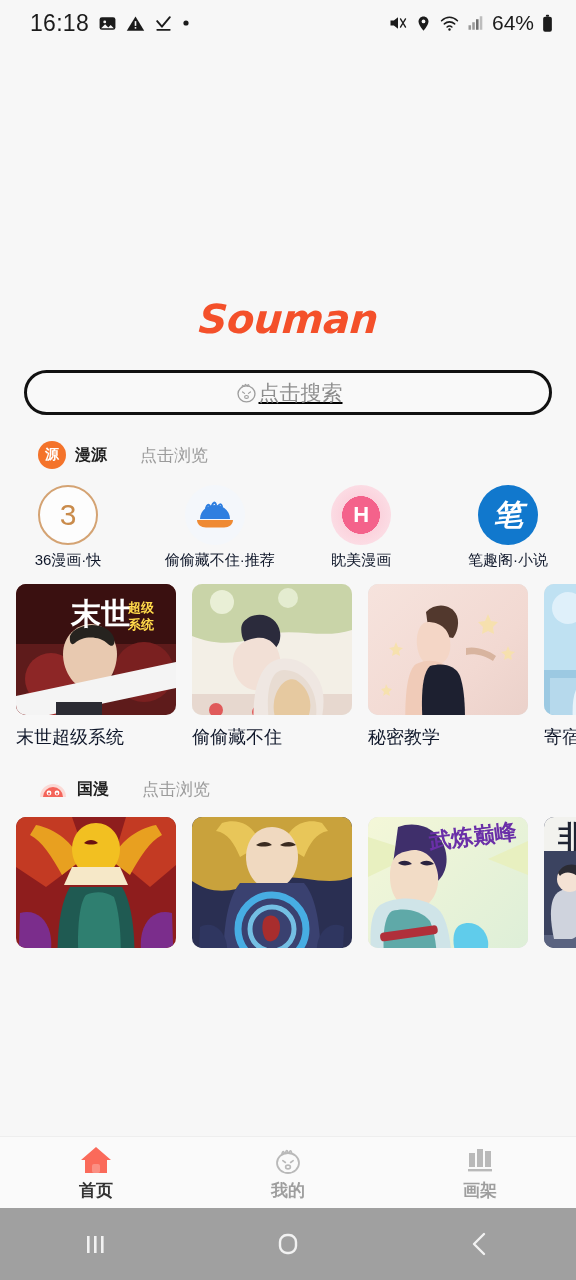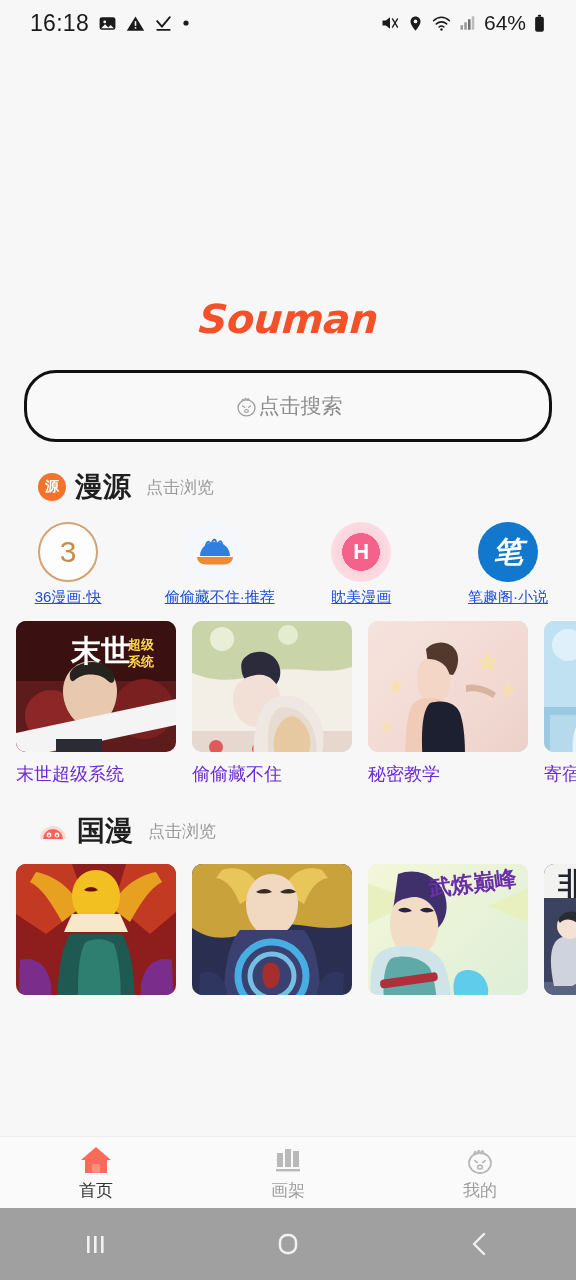--- a/index.html
+++ b/index.html
@@ -9,21 +9,21 @@
     background:#f7f7f7;
     overflow:hidden;
     position:relative;
   }
   .phone { width:576px; height:1280px; display:flex; flex-direction:column; background:#f7f7f7; }
 
   
   .statusbar {
     height:46px; flex:0 0 46px;
     display:flex; align-items:center; justify-content:space-between;
-    padding:0 30px 0 30px;
+    padding:0 22px 0 30px;
     background:#f7f7f7;
     color:#1b1b1b;
   }
   .sb-left { display:flex; align-items:center; gap:9px; }
   .sb-right { display:flex; align-items:center; gap:7px;justify-content:space-between; }
   .sb-time { font-size:23px; letter-spacing:0.3px; }
   .sb-batt-text { font-size:21px; }
   .sb-ico { display:block; }
 
   
@@ -32,84 +32,86 @@
   .logo-wrap { text-align:center; padding-top:250px; }
   .logo {
     font-size:40px; font-weight:bold; color:#f4502a;
     letter-spacing:-0.5px; font-style:italic;
     display:inline-block; transform:skewX(-4deg);
     font-family:"DejaVu Sans", sans-serif;
   }
 
   .searchbar {
     margin:28px 24px 0 24px;
-    height:72px;
+    height:45px;
     border:3px solid #111;
     border-radius:32px;
     background:#f9f9f9;
     display:flex; align-items:center; justify-content:center;
+    text-decoration:underline;
   }
   .search-text { font-size:21px; color:#8d8d8d; }
 
   
   .sec-head {
     display:flex; align-items:center; gap:9px;
     padding:26px 0 0 38px;
   }
   .sec-badge {
     width:28px; height:28px; border-radius:50%;
     display:flex; align-items:center; justify-content:center;
     font-size:14px; color:#fff; font-weight:bold;
     background:#f4732a; flex:0 0 28px;
   }
-  .sec-title { font-size:28px; font-weight:bold; color:#1f1f1f; }
-  .sec-sub { font-size:17px; color:#9b9b9b; margin-left:6px; }
+  .sec-title { font-size:16px; font-weight:bold; color:#1f1f1f; }
+  .sec-sub { font-size:17px; color:#9b9b9b; margin-left:24px; }
 
   
   .sources {
     display:flex; padding:16px 18px 0 18px;
     gap:0; justify-content:space-between;
   }
   .src { width:100px; text-align:center; }
   .src-ico {
     width:60px; height:60px; border-radius:50%;
     margin:0 auto 6px auto;
     display:flex; align-items:center; justify-content:center;
     overflow:hidden; position:relative;
   }
-  .src-label { font-size:15px; color:#1d4ed8; white-space:nowrap;text-decoration:underline; }
+  .src-label { font-size:15px; color:#0f172a; white-space:nowrap; }
 
   .ico-36 { border:2px solid #d4a373; background:#fdfdfd;
             color:#c98b4b; font-size:30px; }
   .ico-qx { border:2px solid #2b3d6b; background:#fdfdfd;
             color:#2b3d6b; font-size:17px; line-height:16px; }
   .ico-bz { background:#f4f7fb; }
   .ico-dm { background:radial-gradient(circle at 50% 50%, #f4628b 0%, #f4628b 44%, #fbd3dd 45%, #fce6ec 100%);
             color:#fff; font-size:22px; font-weight:bold; }
   .ico-bq { background:#1178cd; color:#fff; font-size:30px; font-weight:bold;
             font-family:"DejaVu Serif", serif; }
 
   
   .row { display:flex; gap:16px; padding:14px 0 0 16px; overflow:hidden; }
   .card { flex:0 0 160px; }
   .cover {
     width:160px; height:131px; border-radius:10px;
     overflow:hidden; position:relative; background:#ddd;
   }
   .card-title {
-    font-size:18px; color:#6d28d9; margin-top:10px;
+    font-size:18px; color:#0f172a; margin-top:10px;
     white-space:nowrap; overflow:hidden;
   }
 
   
   .tabbar {
     flex:0 0 72px; height:72px;
     background:#fafafa;
     display:flex; align-items:center;
     border-top:1px solid #eee;
+    font-weight:bold;
   }
   .tab { flex:1; text-align:center; }
   .tab-ico { height:34px; display:flex; align-items:center; justify-content:center; }
   .tab-label { font-size:17px; color:#9e9e9e; margin-top:2px; }
   .tab.active .tab-label { color:#333; }
 
   
   .navbar {
     flex:0 0 72px; height:72px; background:#a0a0a0;
     display:flex; align-items:center;
@@ -434,39 +436,39 @@
           <rect x="13" y="19" width="8" height="9" rx="2" fill="#fff" opacity="0.25"></rect>
         </svg>
       </div>
       <div class="tab-label">首页</div>
     </div>
 
 
     <div class="tab">
       <div class="tab-ico">
         <svg width="32" height="30" viewBox="0 0 32 30">
+          <ellipse cx="16" cy="18" rx="11" ry="10" fill="none" stroke="#b9b9b9" stroke-width="1.8"></ellipse>
+          <path d="M10 8.5c.7-2.4 1.7-2.6 2.2-.4M13.6 7.4c.6-2.5 1.7-2.6 2.2-.3M17.2 7.7c.6-2.4 1.8-2.5 2.3-.3" stroke="#b9b9b9" stroke-width="1.6" fill="none" stroke-linecap="round"></path>
+          <path d="M10.8 15.6l2.6 1.9M21.2 15.6l-2.6 1.9" stroke="#b9b9b9" stroke-width="1.6" stroke-linecap="round"></path>
+          <ellipse cx="16" cy="22" rx="2.4" ry="1.9" fill="none" stroke="#b9b9b9" stroke-width="1.6"></ellipse>
+        </svg>
+      </div>
+      <div class="tab-label">我的</div>
+    </div>
+
+    <div class="tab">
+      <div class="tab-ico">
+        <svg width="32" height="30" viewBox="0 0 32 30">
           <rect x="5" y="8" width="6" height="14" fill="#b9b9b9"></rect>
           <rect x="13" y="4" width="6" height="18" fill="#b9b9b9"></rect>
           <rect x="21" y="6" width="6" height="16" fill="#b9b9b9"></rect>
           <rect x="4" y="24" width="24" height="2.4" fill="#b9b9b9"></rect>
         </svg>
       </div>
       <div class="tab-label">画架</div>
-    </div>
-
-    <div class="tab">
-      <div class="tab-ico">
-        <svg width="32" height="30" viewBox="0 0 32 30">
-          <ellipse cx="16" cy="18" rx="11" ry="10" fill="none" stroke="#b9b9b9" stroke-width="1.8"></ellipse>
-          <path d="M10 8.5c.7-2.4 1.7-2.6 2.2-.4M13.6 7.4c.6-2.5 1.7-2.6 2.2-.3M17.2 7.7c.6-2.4 1.8-2.5 2.3-.3" stroke="#b9b9b9" stroke-width="1.6" fill="none" stroke-linecap="round"></path>
-          <path d="M10.8 15.6l2.6 1.9M21.2 15.6l-2.6 1.9" stroke="#b9b9b9" stroke-width="1.6" stroke-linecap="round"></path>
-          <ellipse cx="16" cy="22" rx="2.4" ry="1.9" fill="none" stroke="#b9b9b9" stroke-width="1.6"></ellipse>
-        </svg>
-      </div>
-      <div class="tab-label">我的</div>
     </div>
   </div>
 
   <div class="navbar">
     <div class="nav-btn">
       <svg width="30" height="28" viewBox="0 0 30 28">
         <rect x="6" y="6" width="2.6" height="17" fill="#f2f2f2"></rect>
         <rect x="13" y="6" width="2.6" height="17" fill="#f2f2f2"></rect>
         <rect x="20" y="6" width="2.6" height="17" fill="#f2f2f2"></rect>
       </svg>

